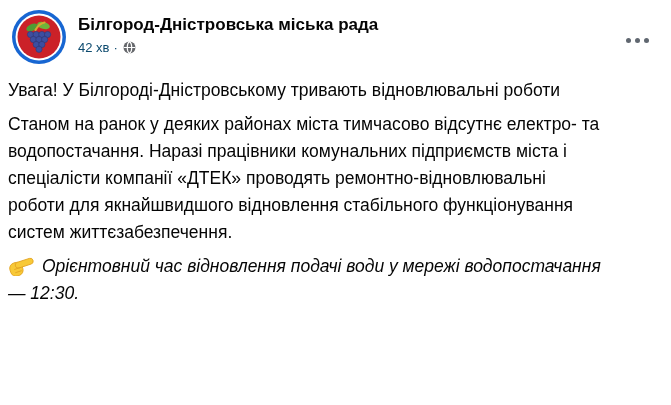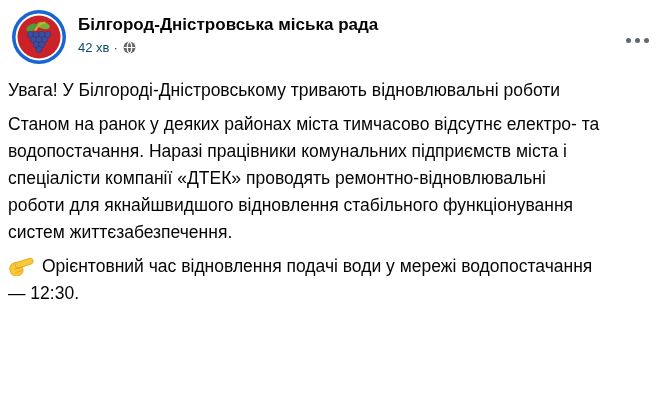--- a/index.html
+++ b/index.html
@@ -61,21 +61,21 @@
   }
 
   
   .post-body {
     padding: 13px 2px 0 8px;
     font-size: 17.5px;
     line-height: 27px;
     color: #050505;
   }
   .post-body p { margin: 0 0 7px; white-space: pre-line; }
-  .post-body p:last-child { margin-bottom: 0; }
+  .post-body p:last-child { margin-bottom: 0; font-style: italic; }
 
   
   .emoji-exclaim {
     display: inline-block;
     position: relative;
     width: 8px; height: 21px;
     margin-left: 7px;
     vertical-align: -3px;
   }
   .emoji-exclaim .bar {

